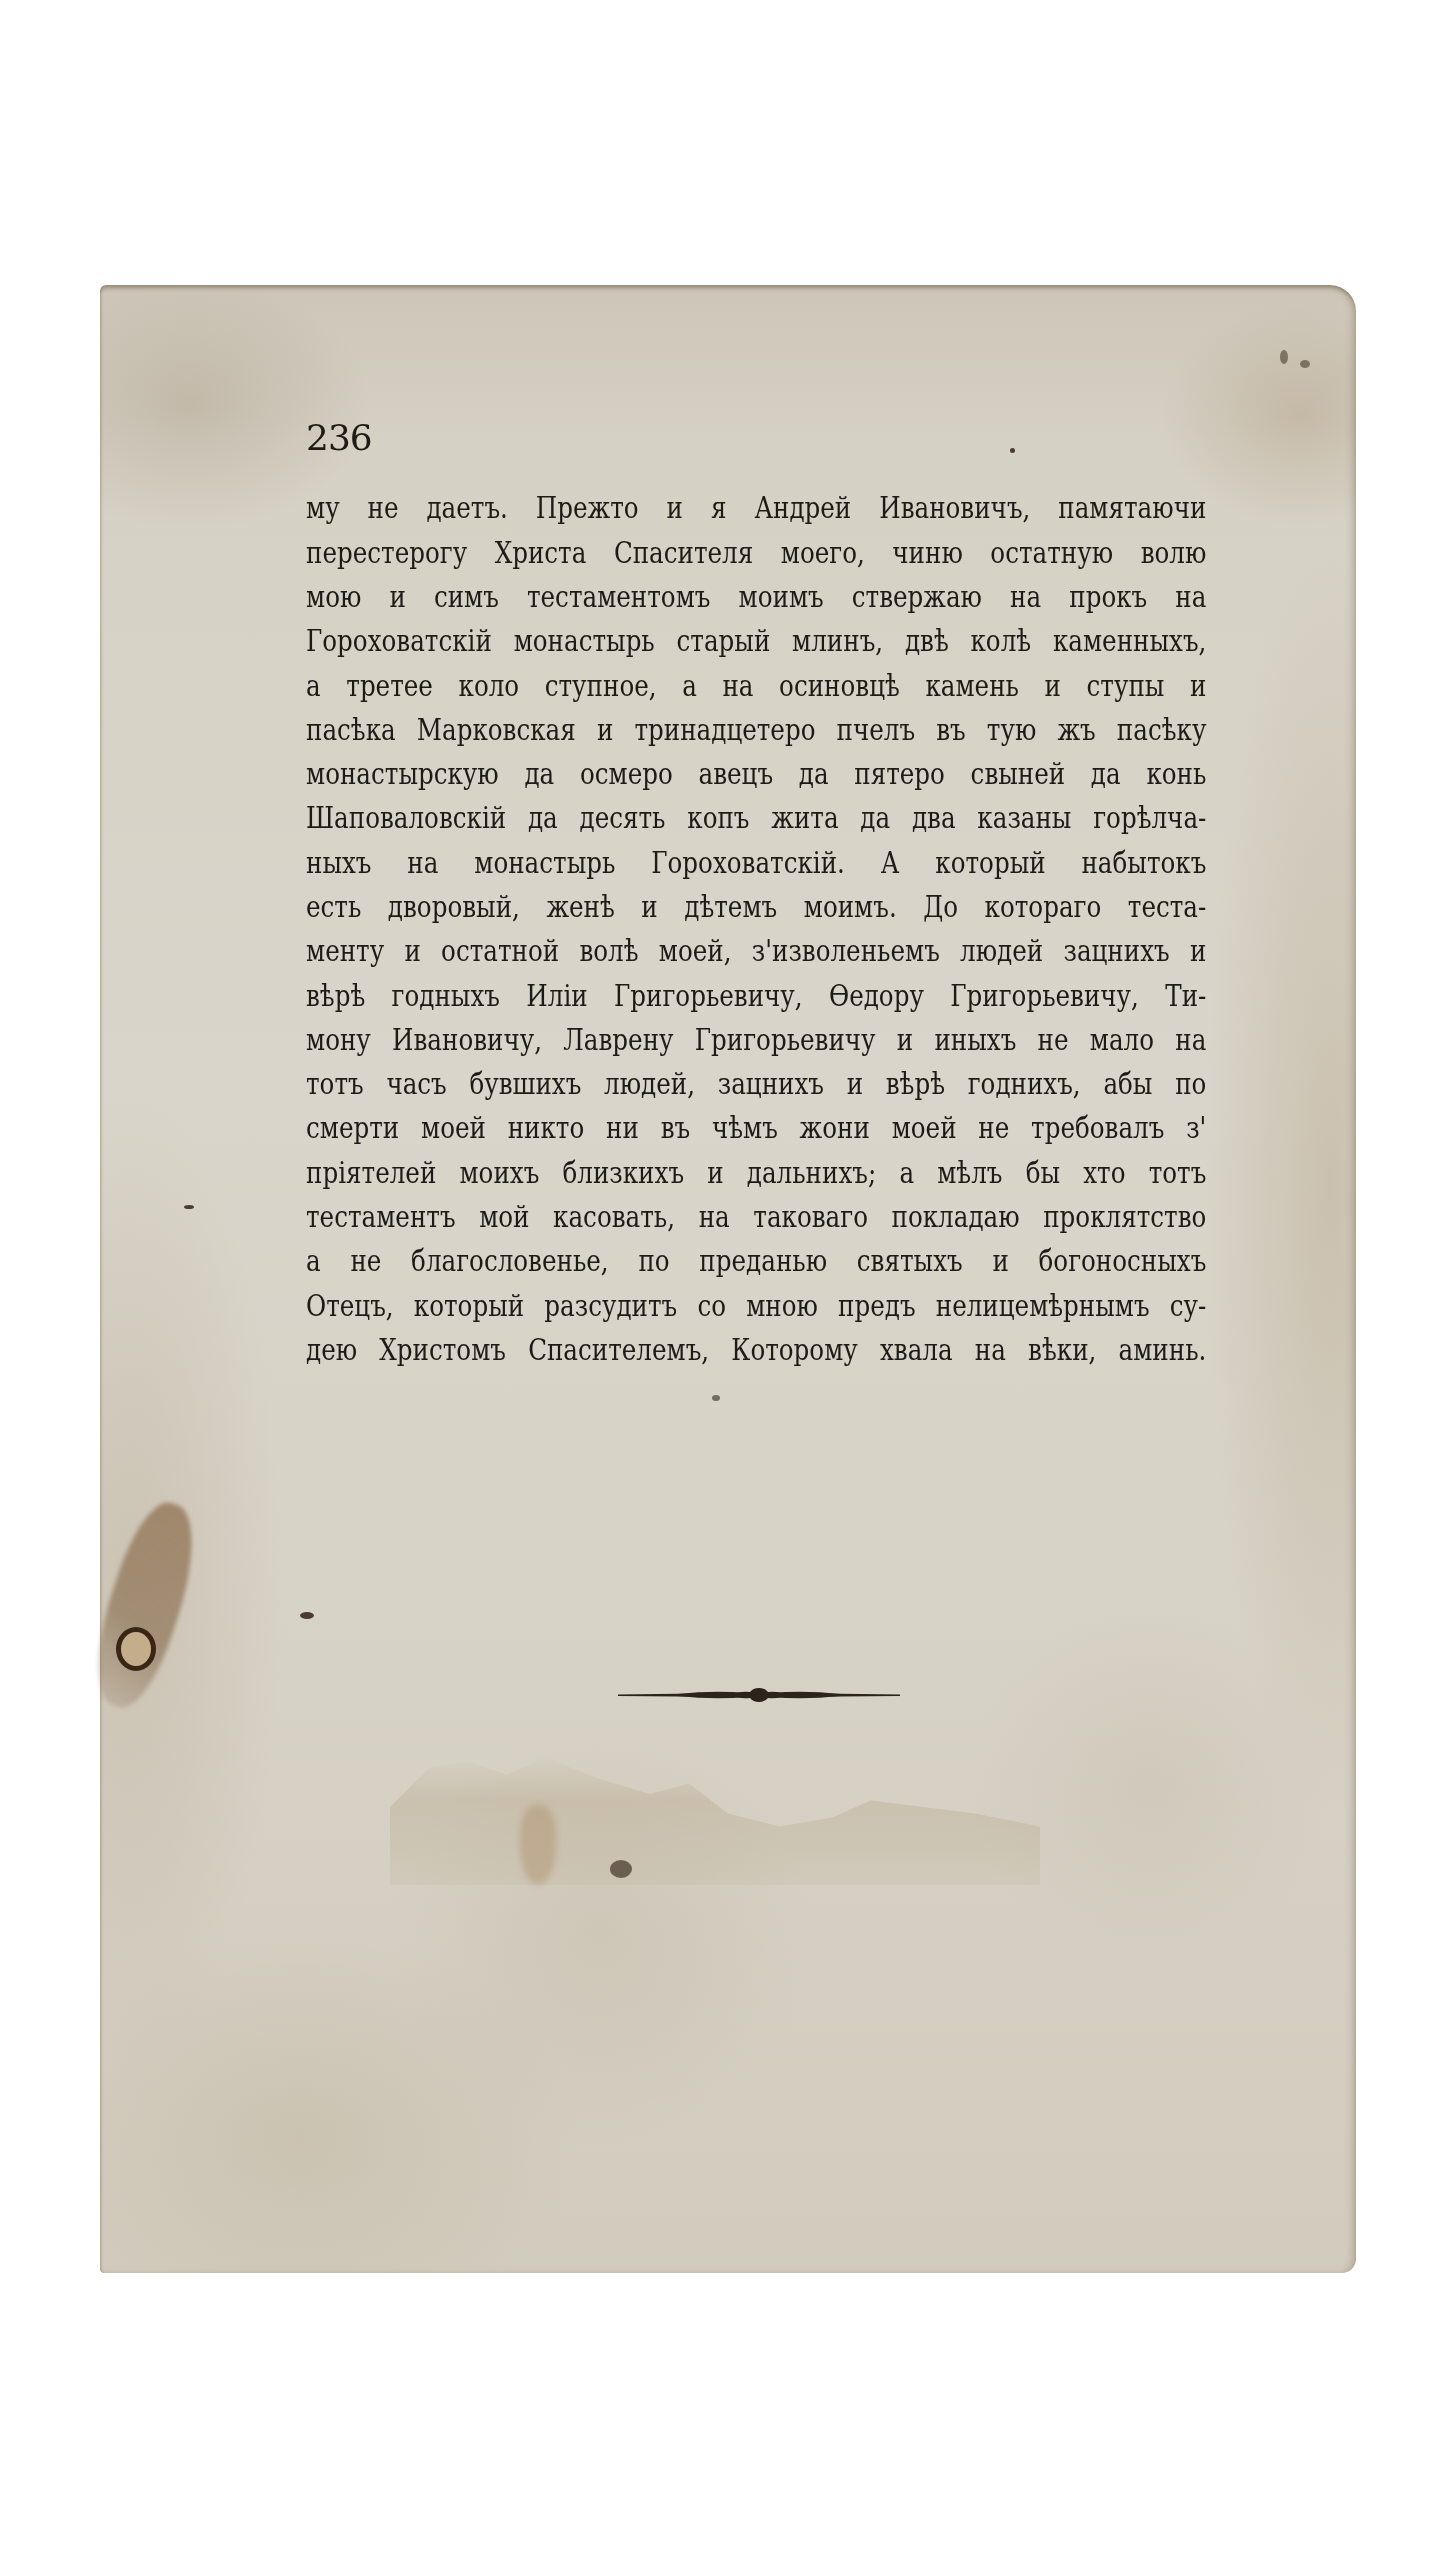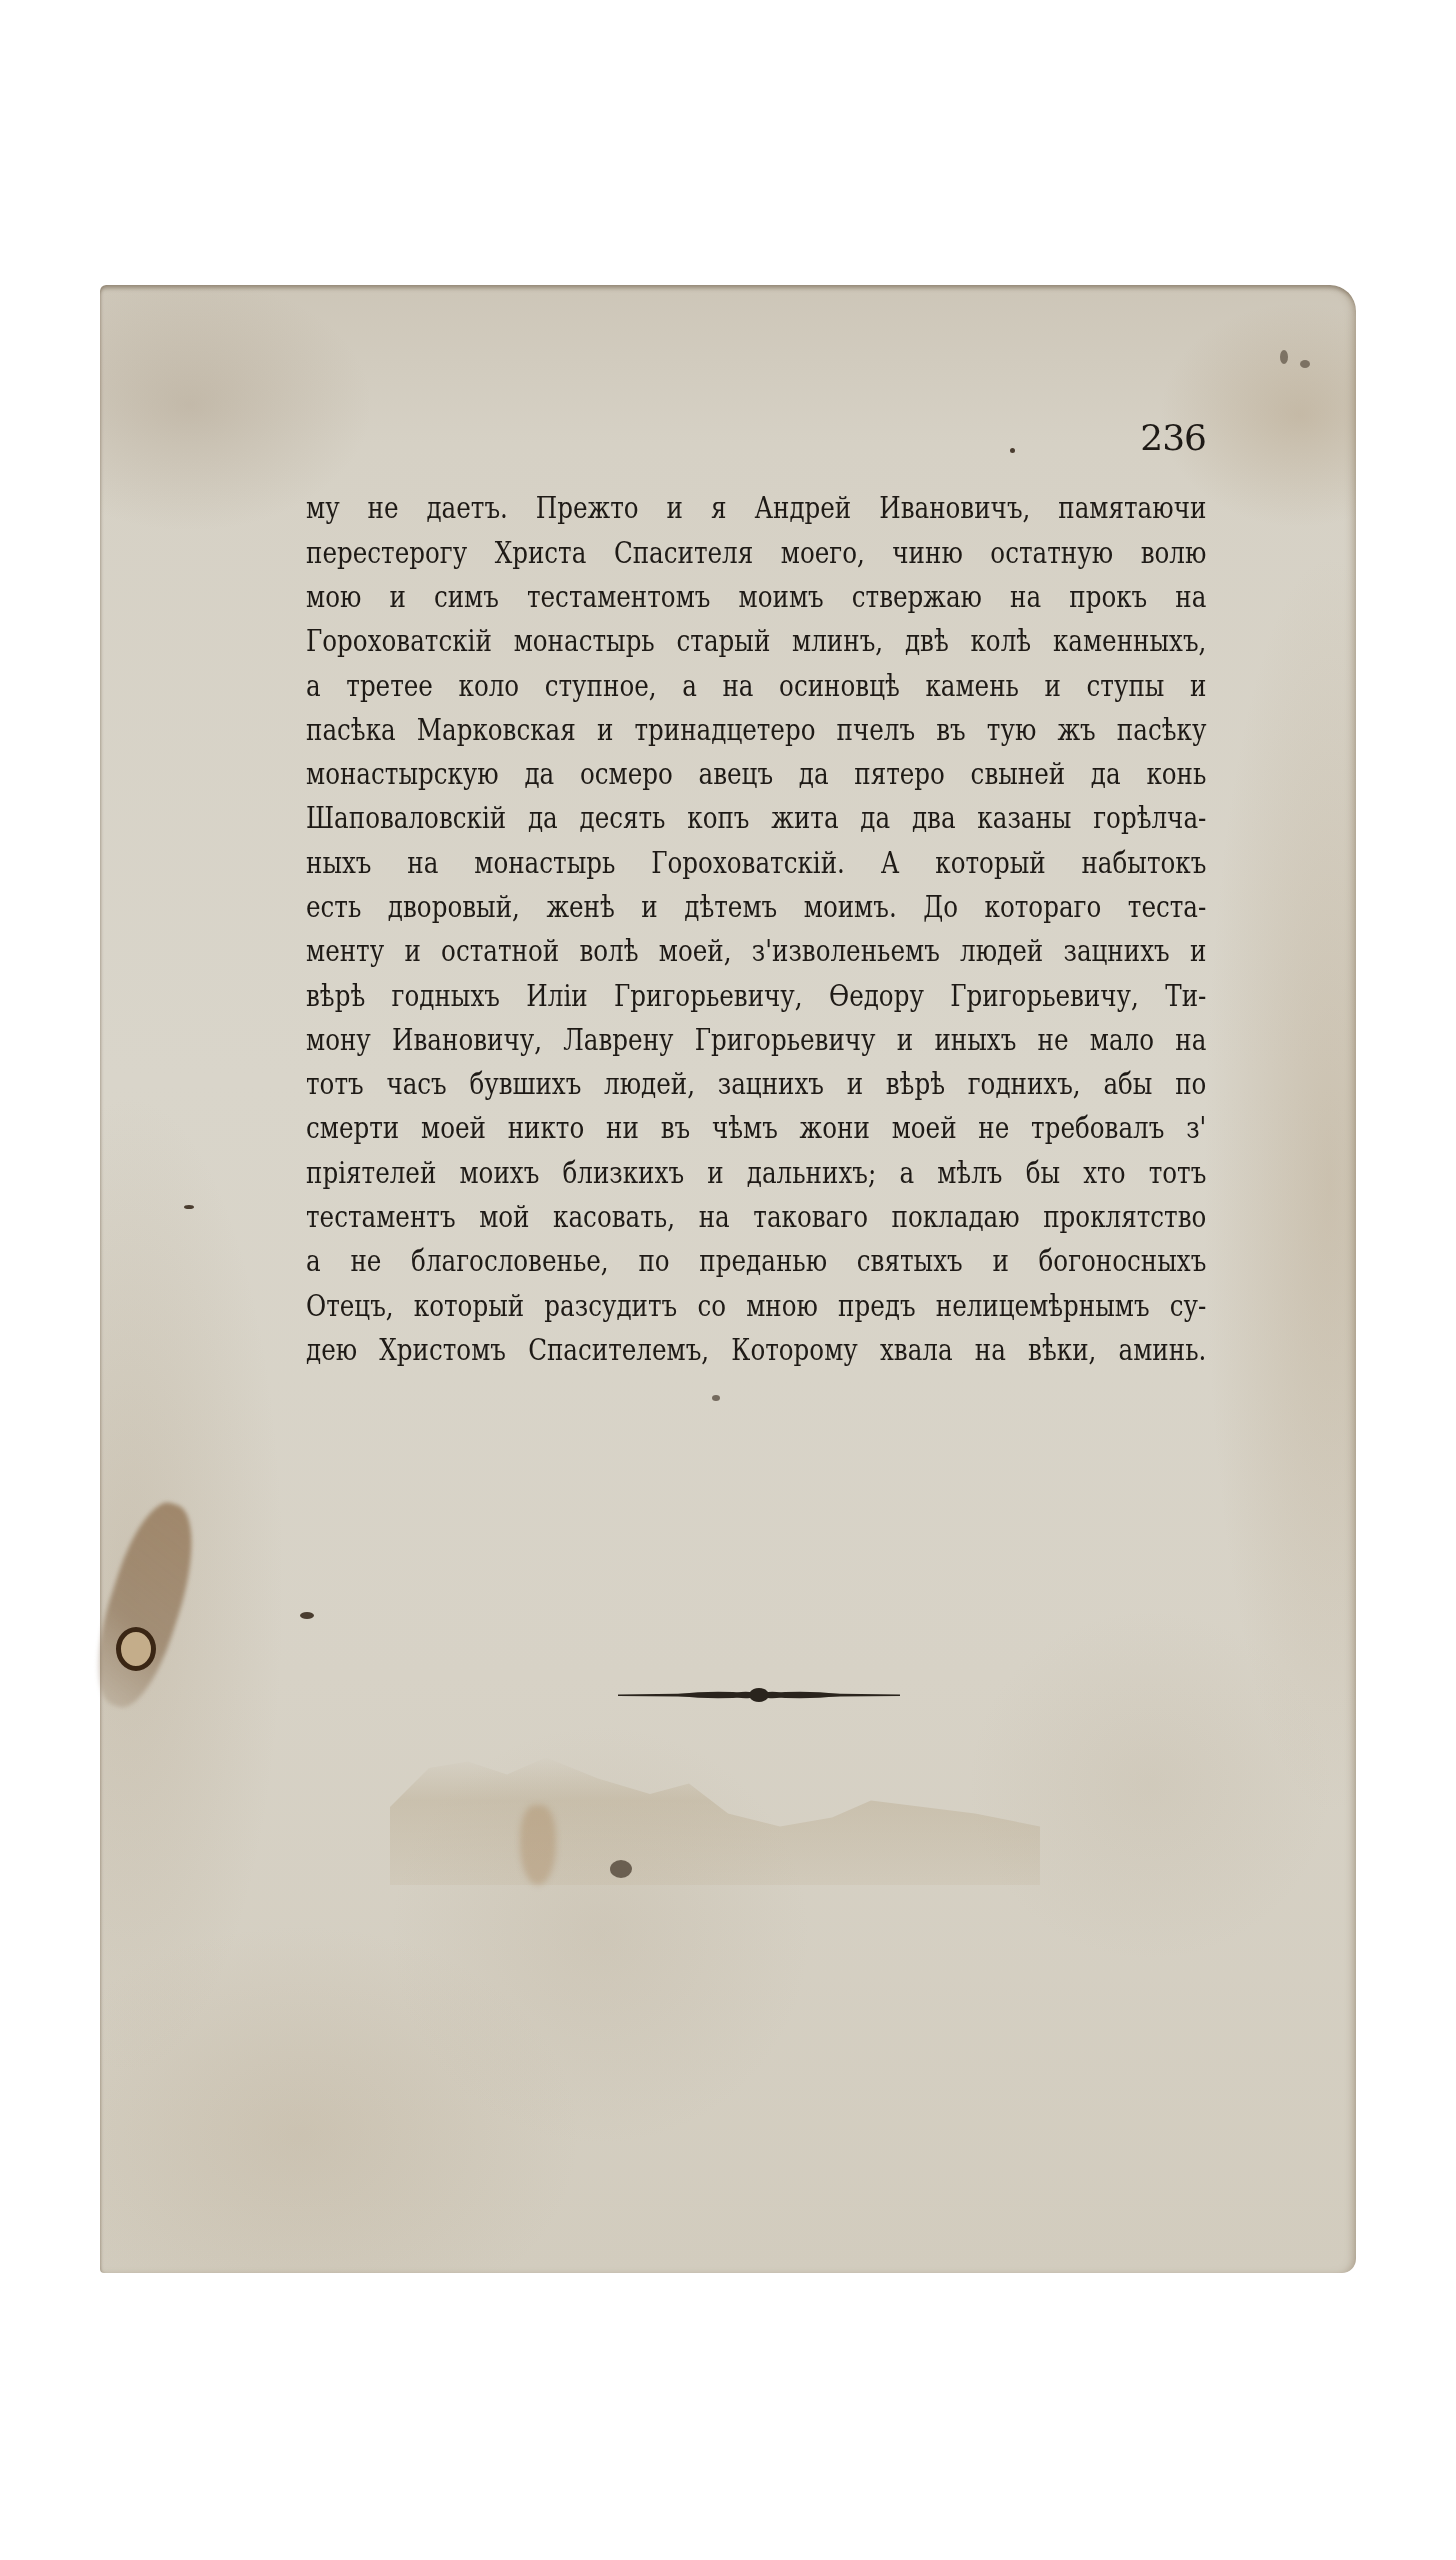--- a/index.html
+++ b/index.html
@@ -39,21 +39,21 @@
     position: absolute; left: 116px; top: 1627px; width: 30px; height: 34px;
     background: #c4ad8a; border: 5px solid #3a2614; border-radius: 50%;
   }
   .speck { position: absolute; background: #4a3d30; border-radius: 50%; }
   .textblock {
     position: absolute; left: 306px; top: 0; width: 900px;
     font-family: "DejaVu Serif", "Liberation Serif", serif;
     color: #1e1a16;
   }
   .page-number {
-    position: absolute; left: 0; width: 900px; top: 418px; text-align: right;
+    position: absolute; left: 0; width: 900px; top: 418px; text-align: left;
     font-size: 36px; line-height: 40px; letter-spacing: -1px;
   }
   .line {
     position: absolute; left: 0; width: 900px; height: 46px;
     font-size: 30px; line-height: 46px; white-space: nowrap;
     text-align: justify; text-align-last: justify;
     transform: scaleX(0.82); transform-origin: left center;
   }
   .line span { display: block; width: 1098px; text-align: justify; text-align-last: justify; }
   .last-line span { text-align-last: justify; }

